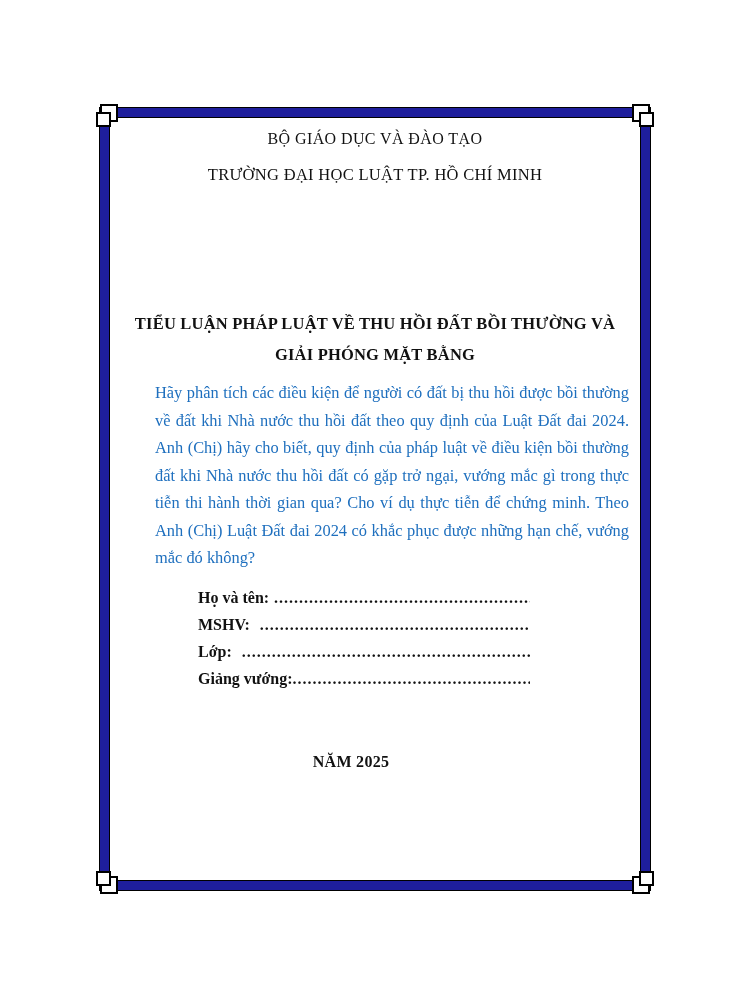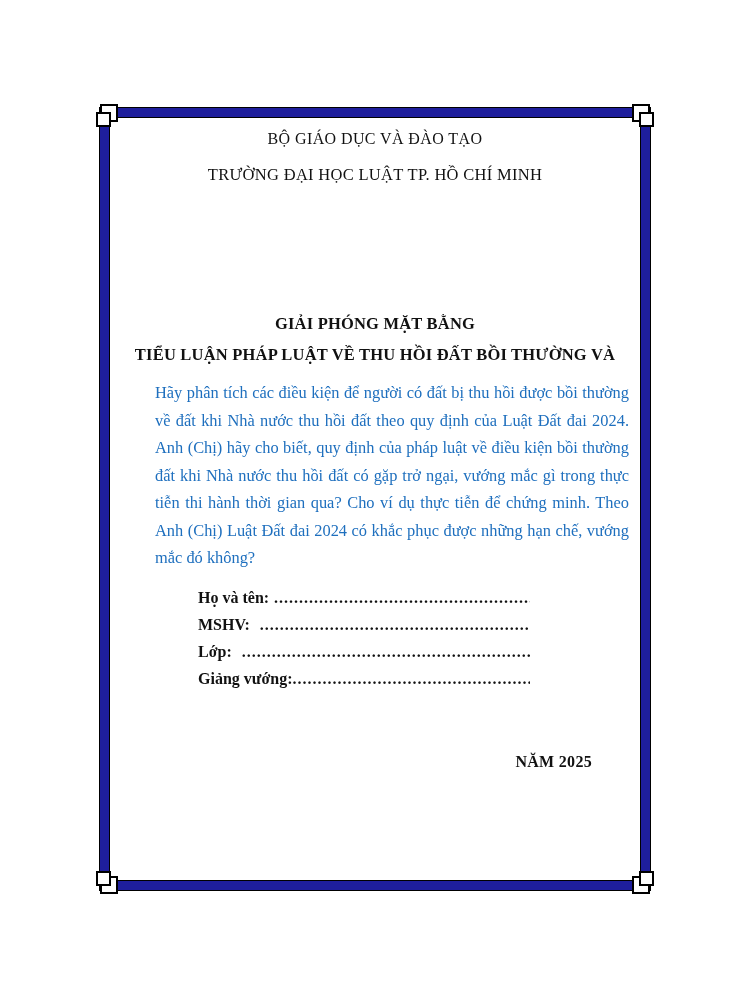--- a/index.html
+++ b/index.html
@@ -59,21 +59,21 @@
   }
   .info-row{
     height:27px;line-height:27px;
     white-space:nowrap;overflow:hidden;
     font-weight:bold;font-size:16px;
   }
   .info-row .dots{white-space:pre;letter-spacing:1px;}
 
   .year{
     position:absolute;left:110px;top:752px;width:482px;
-    text-align:right;font-weight:bold;font-size:16px;line-height:20px;
+    text-align:center;font-weight:bold;font-size:16px;line-height:20px;
     letter-spacing:0.3px;
   }
 </style>
 </head>
 <body>
 
 <div class="page">
 
   <div class="frame"></div>
 
@@ -92,22 +92,22 @@
   <div>
     <div class="sq br-a"></div>
     <div class="sq br-b"></div>
   </div>
 
   <div class="centerband ministry">BỘ GIÁO DỤC VÀ ĐÀO TẠO</div>
 
   <div class="centerband university">TRƯỜNG ĐẠI HỌC LUẬT TP. HỒ CHÍ MINH</div>
 
   <div class="centerband doc-title">
+    <div>TIỂU LUẬN PHÁP LUẬT VỀ THU HỒI ĐẤT BỒI THƯỜNG VÀ</div>
     <div>GIẢI PHÓNG MẶT BẰNG</div>
-    <div>TIỂU LUẬN PHÁP LUẬT VỀ THU HỒI ĐẤT BỒI THƯỜNG VÀ</div>
   </div>
 
   <div class="prompt">Hãy phân tích các điều kiện để người có đất bị thu hồi được bồi thường về đất khi Nhà nước thu hồi đất theo quy định của Luật Đất đai 2024. Anh (Chị) hãy cho biết, quy định của pháp luật về điều kiện bồi thường đất khi Nhà nước thu hồi đất có gặp trở ngại, vướng mắc gì trong thực tiễn thi hành thời gian qua? Cho ví dụ thực tiễn để chứng minh. Theo Anh (Chị) Luật Đất đai 2024 có khắc phục được những hạn chế, vướng mắc đó không?</div>
 
   <div class="info">
     <div class="info-row">
       <span class="lbl">Họ và tên:</span><span class="dots"> ......................................................................</span>
     </div>
     <div class="info-row">
       <span class="lbl">MSHV:</span><span class="dots">  ......................................................................</span>

